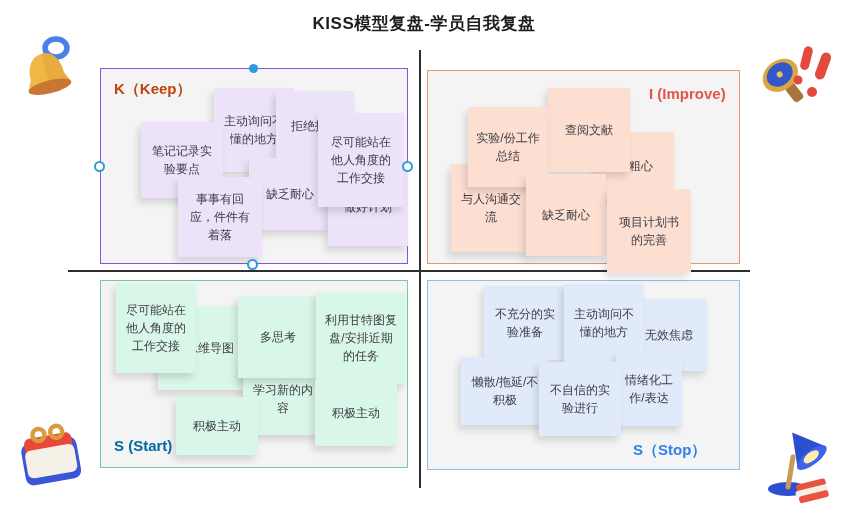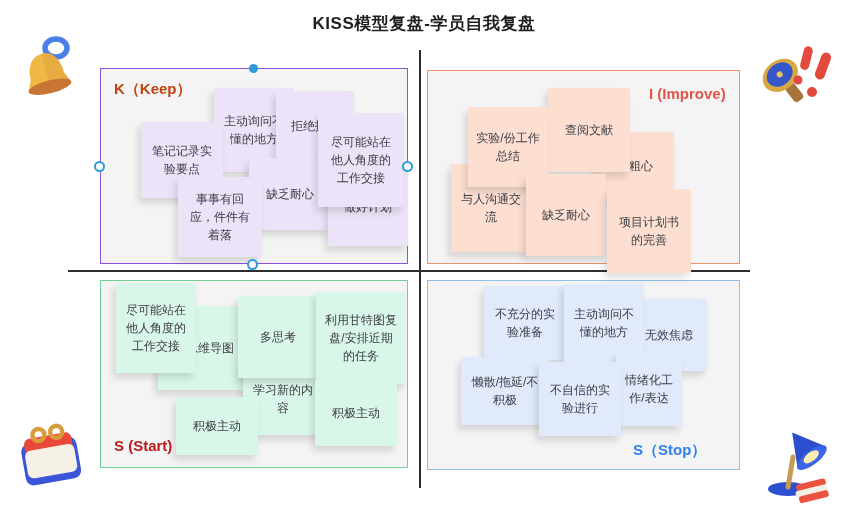--- a/index.html
+++ b/index.html
@@ -53,21 +53,21 @@
   <div class="divider-v" style="left:419px;top:50px;height:438px"></div>
   <div class="divider-h" style="left:68px;top:270px;width:682px"></div>
 
   <div class="qbox" style="left:100px;top:68px;width:308px;height:196px;border-color:#8C52D9"></div>
   <div class="qbox" style="left:427px;top:70px;width:313px;height:194px;border-color:#F0936C"></div>
   <div class="qbox" style="left:100px;top:280px;width:308px;height:188px;border-color:#6FCF97"></div>
   <div class="qbox" style="left:427px;top:280px;width:313px;height:190px;border-color:#8FC0EC"></div>
 
   <div class="qlabel" style="left:114px;top:80px;color:#c2410c">K（Keep）</div>
   <div class="qlabel" style="left:649px;top:85px;color:#E2564A">I (Improve)</div>
-  <div class="qlabel" style="left:114px;top:437px;color:#b91c1c">S (Start)</div>
+  <div class="qlabel" style="left:114px;top:437px;color:#0369a1">S (Start)</div>
   <div class="qlabel" style="left:633px;top:441px;color:#2F80ED">S（Stop）</div>
 
   <div class="handle solid" style="left:249px;top:64px"></div>
   <div class="handle ring" style="left:247px;top:259px"></div>
   <div class="handle ring" style="left:94px;top:161px"></div>
   <div class="handle ring" style="left:402px;top:161px"></div>
 
   <div class="note nk" style="left:214px;top:88px;width:64px;height:84px">
       <span>主动询问不懂的地方</span>
     </div>

